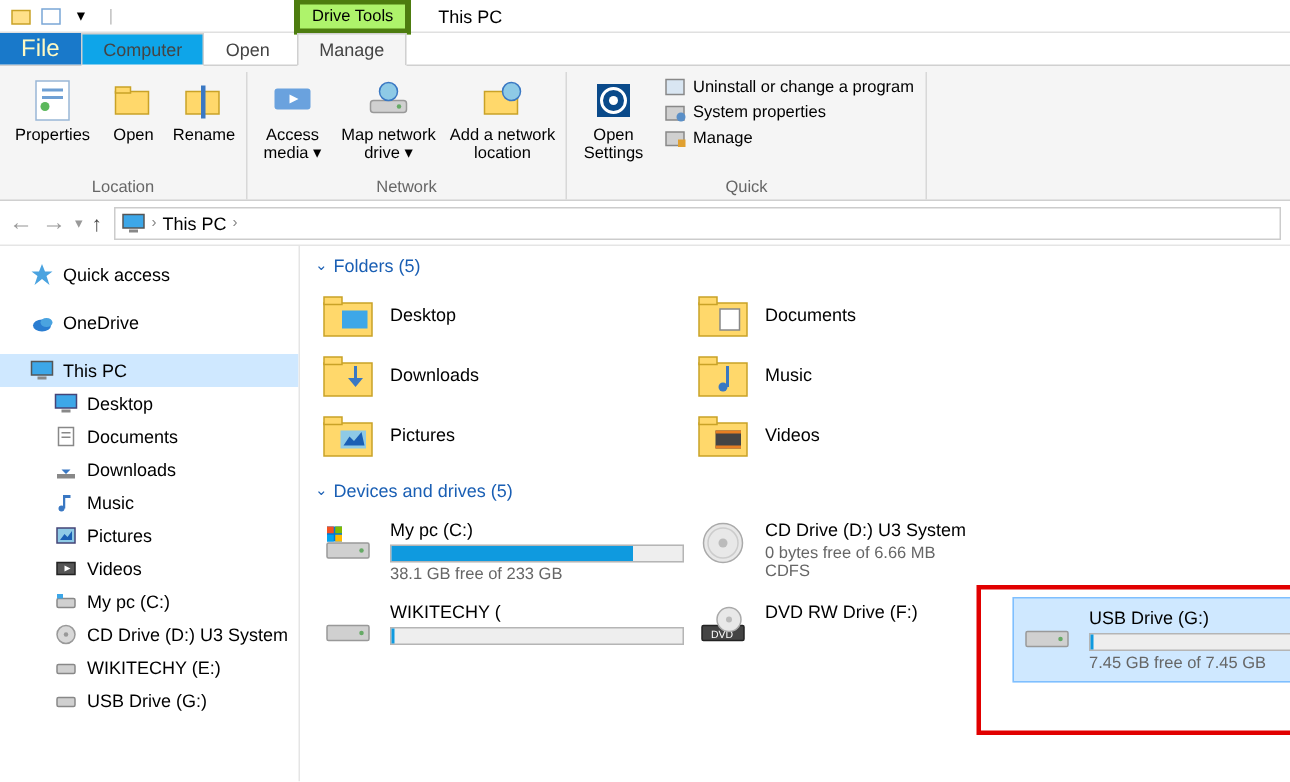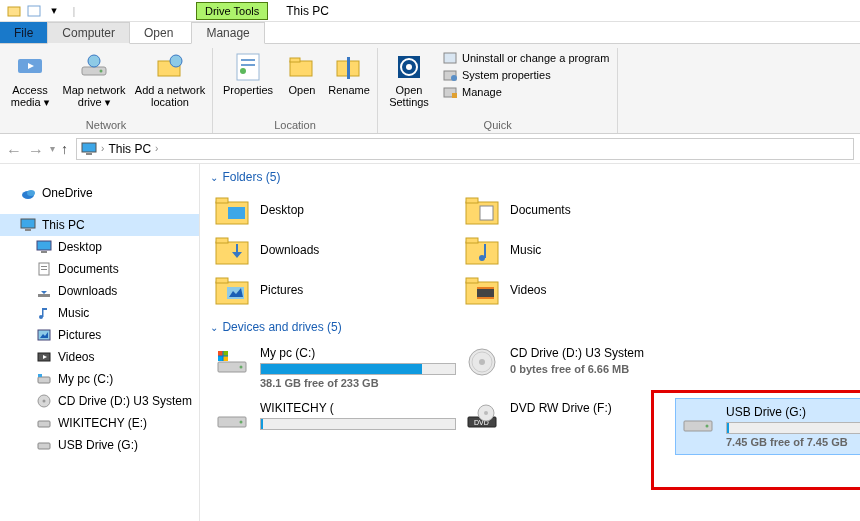--- a/index.html
+++ b/index.html
@@ -2,28 +2,28 @@
 <html><head>
 <meta charset="utf-8">
 <style>
 * { box-sizing: border-box; margin: 0; padding: 0; font-family: "Segoe UI", Tahoma, sans-serif; }
 body { background: #fff; font-size: 11px; color: #000; width: 860px; height: 521px; overflow: hidden; position: relative; }
 
 
 .titlebar { height: 22px; display: flex; align-items: center; border-bottom: 1px solid #e0e0e0; }
 .qat { display: flex; align-items: center; gap: 4px; padding: 0 6px; }
 .qat-icon { width: 16px; height: 16px; display: flex; align-items: center; justify-content: center; }
-.drive-tools { background: #aef36b; padding: 2px 8px; font-size: 11px; margin-left: 108px; border: 1px solid #4d7c0f; }
+.drive-tools { background: #aef36b; padding: 2px 8px; font-size: 11px; margin-left: 108px; border: 4px solid #4d7c0f; }
 .title-text { padding-left: 18px; font-size: 12px; }
 
 
 .tabstrip { height: 22px; display: flex; align-items: stretch; background: #fff; border-bottom: 1px solid #d0d0d0; }
-.file-tab { background: #1979ca; color: #0f172a; padding: 2px 14px; display: flex; align-items: center; font-size: 12px; }
+.file-tab { background: #1979ca; color: #fef9c3; padding: 2px 14px; display: flex; align-items: center; font-size: 16px; }
 .tab { padding: 2px 14px; display: flex; align-items: center; font-size: 12px; color: #444; }
-.tab.active { background: #e5e5e5; border: 1px solid #d0d0d0; border-bottom: 1px solid #f5f5f5; margin-bottom: -1px; }
+.tab.active { background: #0ea5e9; border: 1px solid #d0d0d0; border-bottom: 1px solid #f5f5f5; margin-bottom: -1px; }
 
 
 .ribbon { height: 90px; background: #f5f5f5; border-bottom: 1px solid #d0d0d0; display: flex; padding-top: 4px; }
 .ribbon-group { display: flex; flex-direction: column; border-right: 1px solid #d8d8d8; padding: 0 4px; }
 .ribbon-group-buttons { display: flex; flex: 1; gap: 2px; }
 .ribbon-group-label { text-align: center; font-size: 11px; color: #666; padding-bottom: 2px; }
 .ribbon-btn-large { display: flex; flex-direction: column; align-items: center; justify-content: flex-start; width: 62px; padding-top: 3px; gap: 1px; text-align: center; }
 .ribbon-btn-large .icon { width: 32px; height: 32px; }
 .ribbon-btn-large .label { font-size: 11px; line-height: 12px; }
 .ribbon-small-col { display: flex; flex-direction: column; gap: 1px; padding: 2px 4px; }
@@ -53,21 +53,21 @@
 .grid { display: flex; flex-wrap: wrap; gap: 0; margin-bottom: 10px; }
 .folder-tile { width: 250px; display: flex; align-items: center; gap: 10px; padding: 4px 4px; font-size: 12px; }
 .folder-tile .icon { width: 36px; height: 32px; flex-shrink: 0; }
 
 .drive-tile { width: 250px; display: flex; gap: 10px; padding: 6px 4px; font-size: 11px; }
 .drive-tile .icon { width: 36px; height: 32px; flex-shrink: 0; }
 .drive-tile .info { flex: 1; }
 .drive-tile .name { font-size: 12px; margin-bottom: 3px; }
 .drive-tile .bar { height: 12px; border: 1px solid #b5b5b5; background: #eee; margin-bottom: 2px; position: relative; }
 .drive-tile .bar .fill { position: absolute; left: 0; top: 0; bottom: 0; background: #0f9adf; }
-.drive-tile .sub { color: #666; font-size: 11px; font-weight: bold; }
+.drive-tile .sub { color: #666; font-size: 11px; }
 .drive-tile.selected { background: #cfe8ff; border: 1px solid #7fbfff; }
 
 .highlight-box { position: absolute; border: 3px solid #e10000; width: 348px; height: 100px; left: 451px; top: 226px; pointer-events: none; z-index: 5; }
 .usb-wrapper { position: absolute; left: 475px; top: 234px; }
 
 
 .folder-svg { fill: #ffd86b; }
 svg { display: block; }
 </style>
 </head>
@@ -95,54 +95,20 @@
 <div class="tabstrip">
   <div class="file-tab">File</div>
   <div class="tab active">Computer</div>
   <div class="tab">Open</div>
   <div class="tab" style="margin-left:4px;background:#f5f5f5;border:1px solid #d0d0d0;border-bottom-color:#f5f5f5;margin-bottom:-1px">Manage</div>
 </div>
 
 <div class="ribbon">
   <div class="ribbon-group">
     <div class="ribbon-group-buttons">
-      <div class="ribbon-btn-large" style="width:52px">
-        <div class="icon">
-            <svg width="32" height="32">
-              <rect x="4" y="8" width="24" height="14" rx="2" fill="#6aa2de"></rect>
-              <polygon points="14,12 14,18 20,15" fill="#fff"></polygon>
-            </svg>
-          </div>
-        <div class="label">Access media ▾</div>
-      </div>
-      <div class="ribbon-btn-large" style="width:72px">
-        <div class="icon">
-            <svg width="32" height="32">
-              <rect x="4" y="16" width="24" height="8" rx="2" fill="#d0d0d0" stroke="#999"></rect>
-              <circle cx="23" cy="20" r="1.5" fill="#66aa66"></circle>
-              <circle cx="16" cy="10" r="6" fill="#8ecae6" stroke="#3a78c3"></circle>
-            </svg>
-          </div>
-        <div class="label">Map network drive ▾</div>
-      </div>
-      <div class="ribbon-btn-large" style="width:76px">
-        <div class="icon">
-            <svg width="32" height="32">
-              <rect x="4" y="10" width="22" height="15" fill="#ffd86b" stroke="#c9a227"></rect>
-              <circle cx="22" cy="10" r="6" fill="#8ecae6" stroke="#3a78c3"></circle>
-            </svg>
-          </div>
-        <div class="label">Add a network location</div>
-      </div>
-    </div>
-    <div class="ribbon-group-label">Network</div>
-  </div>
-
-  <div class="ribbon-group">
-    <div class="ribbon-group-buttons">
       <div class="ribbon-btn-large">
         <div class="icon">
             <svg width="32" height="32">
               <rect x="5" y="3" width="22" height="26" fill="#fff" stroke="#99b7d6"></rect>
               <rect x="9" y="8" width="14" height="2" fill="#6fa0d4"></rect>
               <rect x="9" y="13" width="14" height="2" fill="#6fa0d4"></rect>
               <circle cx="11" cy="20" r="3" fill="#5cb85c"></circle>
             </svg>
           </div>
         <div class="label">Properties</div>
@@ -160,20 +126,54 @@
         <div class="icon">
             <svg width="32" height="32">
               <rect x="4" y="10" width="22" height="15" fill="#ffd86b" stroke="#c9a227"></rect>
               <rect x="14" y="6" width="3" height="22" fill="#3a78c3"></rect>
             </svg>
           </div>
         <div class="label">Rename</div>
       </div>
     </div>
     <div class="ribbon-group-label">Location</div>
+  </div>
+
+  <div class="ribbon-group">
+    <div class="ribbon-group-buttons">
+      <div class="ribbon-btn-large" style="width:52px">
+        <div class="icon">
+            <svg width="32" height="32">
+              <rect x="4" y="8" width="24" height="14" rx="2" fill="#6aa2de"></rect>
+              <polygon points="14,12 14,18 20,15" fill="#fff"></polygon>
+            </svg>
+          </div>
+        <div class="label">Access media ▾</div>
+      </div>
+      <div class="ribbon-btn-large" style="width:72px">
+        <div class="icon">
+            <svg width="32" height="32">
+              <rect x="4" y="16" width="24" height="8" rx="2" fill="#d0d0d0" stroke="#999"></rect>
+              <circle cx="23" cy="20" r="1.5" fill="#66aa66"></circle>
+              <circle cx="16" cy="10" r="6" fill="#8ecae6" stroke="#3a78c3"></circle>
+            </svg>
+          </div>
+        <div class="label">Map network drive ▾</div>
+      </div>
+      <div class="ribbon-btn-large" style="width:76px">
+        <div class="icon">
+            <svg width="32" height="32">
+              <rect x="4" y="10" width="22" height="15" fill="#ffd86b" stroke="#c9a227"></rect>
+              <circle cx="22" cy="10" r="6" fill="#8ecae6" stroke="#3a78c3"></circle>
+            </svg>
+          </div>
+        <div class="label">Add a network location</div>
+      </div>
+    </div>
+    <div class="ribbon-group-label">Network</div>
   </div>
 
   <div class="ribbon-group">
     <div class="ribbon-group-buttons">
       <div class="ribbon-btn-large" style="width:54px">
         <div class="icon">
             <svg width="32" height="32">
               <rect x="5" y="5" width="22" height="22" fill="#0a4a8a"></rect>
               <circle cx="16" cy="16" r="8" fill="none" stroke="#fff" stroke-width="2"></circle>
               <circle cx="16" cy="16" r="3" fill="#fff"></circle>
@@ -230,20 +230,28 @@
     </span>
     <span class="sep">›</span>
     <span class="crumb">This PC</span>
     <span class="sep">›</span>
   </div>
 </div>
 
 <div class="body">
 
   <div class="sidebar">
+    <div class="tree-item">
+      <div class="icon">
+          <svg width="16" height="16">
+            <polygon points="8,1 10,6 15,6 11,9 13,15 8,11 3,15 5,9 1,6 6,6" fill="#4aa3e0"></polygon>
+          </svg>
+        </div>
+      <span>Quick access</span>
+    </div>
     <div class="tree-spacer"></div>
     <div class="tree-item">
       <div class="icon">
           <svg width="16" height="16">
             <ellipse cx="8" cy="10" rx="6" ry="4" fill="#2a7dd1"></ellipse>
             <ellipse cx="11" cy="8" rx="4" ry="3" fill="#4aa3e0"></ellipse>
           </svg>
         </div>
       <span>OneDrive</span>
     </div>
@@ -451,20 +459,21 @@
         <div class="icon">
             <svg width="36" height="32">
               <circle cx="18" cy="16" r="13" fill="#e8e8e8" stroke="#aaa"></circle>
               <circle cx="18" cy="16" r="10" fill="none" stroke="#ccc"></circle>
               <circle cx="18" cy="16" r="3" fill="#bbb"></circle>
             </svg>
           </div>
         <div class="info">
           <div class="name">CD Drive (D:) U3 System</div>
           <div class="sub">0 bytes free of 6.66 MB</div>
+          <div class="sub">CDFS</div>
         </div>
       </div>
       <div class="drive-tile">
         <div class="icon">
             <svg width="36" height="32">
               <rect x="4" y="16" width="28" height="10" rx="1" fill="#d0d0d0" stroke="#999"></rect>
               <circle cx="27" cy="21" r="1.5" fill="#6a6"></circle>
             </svg>
           </div>
         <div class="info">

